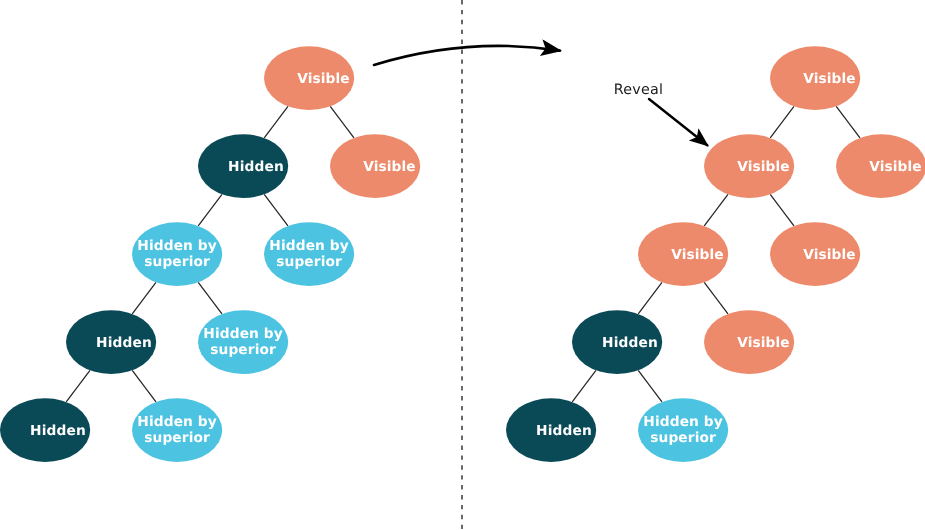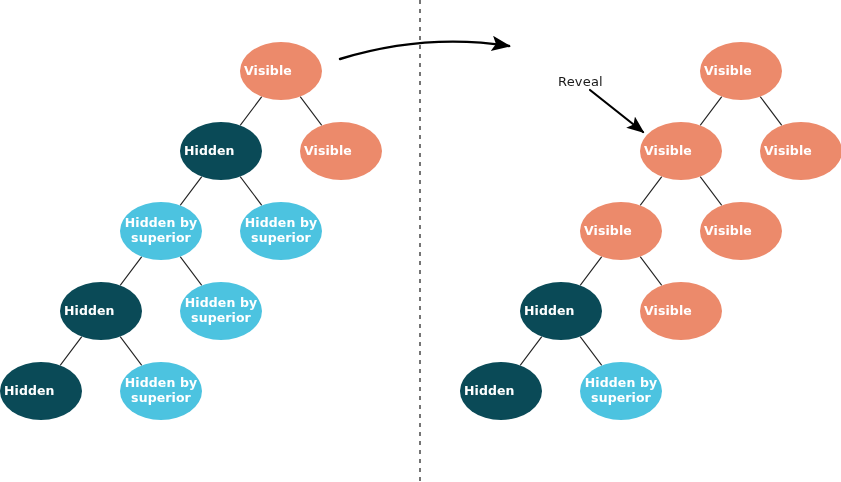--- a/index.html
+++ b/index.html
@@ -24,21 +24,21 @@
     left: 0;
     top: 0;
     width: 841px;
     height: 482px;
     pointer-events: none;
   }
   .node {
     position: absolute;
     display: flex;
     align-items: center;
-    justify-content: flex-start;
+    justify-content: flex-end;
     text-align: center;
     border-radius: 50%;
     color: #ffffff;
     font-weight: bold;
     font-size: 12.5px;
     line-height: 1.18;
     letter-spacing: 0.1px;
     box-sizing: border-box;
     padding: 0 4px;
     -webkit-font-smoothing: antialiased;

